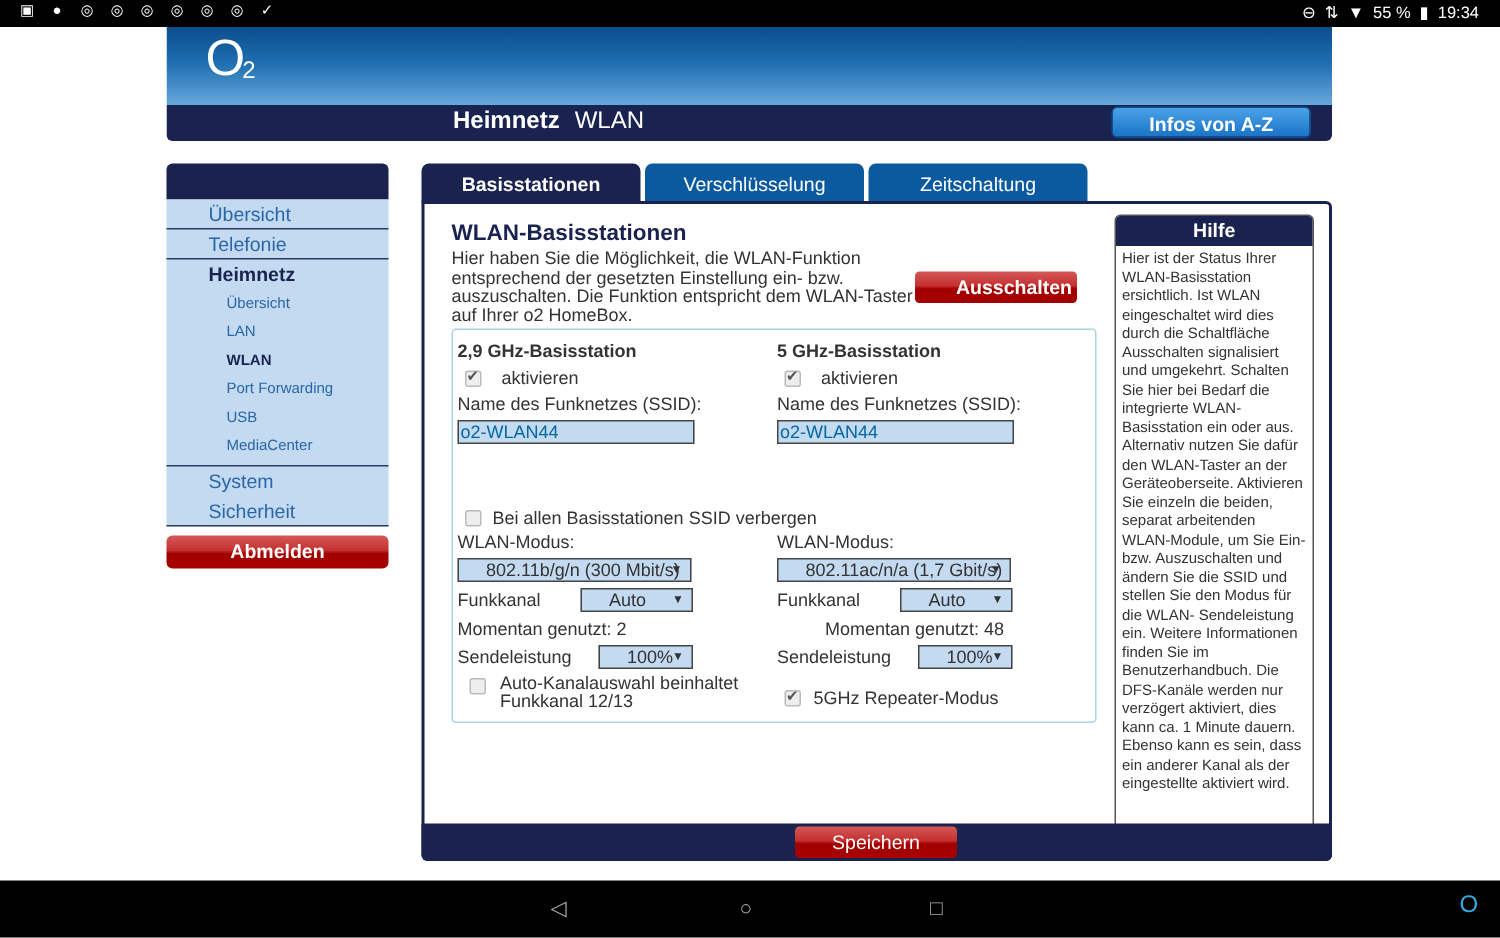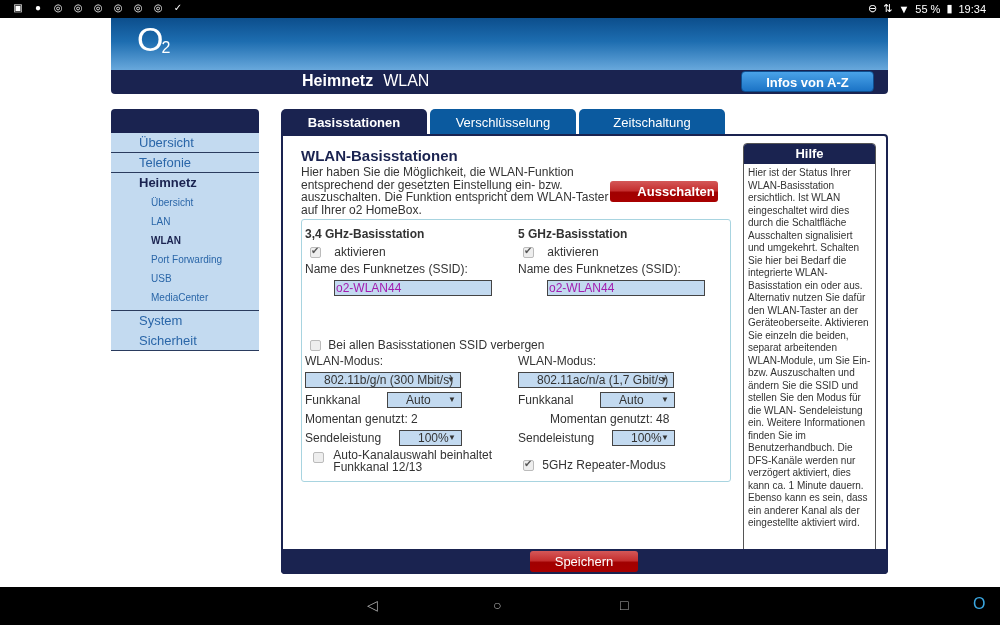--- a/index.html
+++ b/index.html
@@ -42,21 +42,21 @@
   .intro { position: absolute; left: 301px; top: 148px; width: 310px; font-size: 12px; color: #333; line-height: 12.5px; }
   .off-btn { position: absolute; left: 610px; top: 163px; width: 108px; height: 21px; line-height: 21px; text-align: center; color: #fff; font-weight: bold; font-size: 13px; border-radius: 3px; background: linear-gradient(#d45858 0%, #c53030 45%, #a10000 55%, #a80000 100%); padding-left: 24px; }
 
   .config-box { position: absolute; left: 301px; top: 201px; width: 430px; height: 263px; border: 1px solid #a8d4e0; border-radius: 3px; }
   .col { position: absolute; top: 0; width: 200px; font-size: 12px; color: #333; }
   .col.c1 { left: 3px; } .col.c2 { left: 216px; }
   .col h4 { position: absolute; top: 7px; left: 0; font-size: 12px; font-weight: bold; color: #333; white-space: nowrap; }
   .cb { display: inline-block; width: 11px; height: 11px; border: 1px solid #bbb; border-radius: 2px; background: #eee; position: relative; vertical-align: middle; }
   .cb.checked::after { content: "\2714"; position: absolute; left: 0px; top: -3px; font-size: 10px; color: #555; }
   .row-abs { position: absolute; left: 0; white-space: nowrap; }
-  .textin { position: absolute; width: 158px; height: 16px; border: 1px solid #444; background: #c3daf0; font-size: 12px; line-height: 14px; padding-left: 1px; color: #a21caf; margin-left: 29px; }
+  .textin { position: absolute; width: 158px; height: 16px; border: 1px solid #444; background: #c3daf0; font-size: 12px; line-height: 14px; padding-left: 1px; color: #0369a1; }
   .sel { position: absolute; height: 16px; border: 1px solid #444; background: #c3daf0; font-size: 12px; line-height: 14px; padding-left: 18px; color: #333; }
   .sel .arr { position: absolute; right: 5px; top: 0; font-size: 8px; }
 
   .help { position: absolute; left: 743px; top: 125px; width: 133px; height: 410px; border: 1px solid #555; border-radius: 4px; }
   .help .hd { height: 20px; line-height: 20px; background: #1a2350; color: #fff; font-weight: bold; text-align: center; font-size: 13px; border-radius: 3px 3px 0 0; }
   .help .bd { padding: 3px 4px; font-size: 10px; line-height: 12.5px; color: #333; }
 
   .navbar { position: absolute; left: 0; top: 587px; width: 1000px; height: 38px; background: #000; }
   .navbar .btn { position: absolute; top: 10px; color: #aaa; font-size: 14px; }
 </style>
@@ -107,38 +107,39 @@
         <div class="nav-sub">Übersicht</div>
         <div class="nav-sub">LAN</div>
         <div class="nav-sub active">WLAN</div>
         <div class="nav-sub">Port Forwarding</div>
         <div class="nav-sub">USB</div>
         <div class="nav-sub">MediaCenter</div>
       </div>
       <div class="nav-main" style="border-bottom:none;">System</div>
       <div class="nav-main">Sicherheit</div>
     </div>
+    <div class="logout">Abmelden</div>
   </div>
 
   <div class="tabs">
     <div class="tab active">Basisstationen</div>
     <div class="tab">Verschlüsselung</div>
     <div class="tab">Zeitschaltung</div>
   </div>
 
   <div class="panel"></div>
 
   <div class="section-title">WLAN-Basisstationen</div>
   <div class="intro">Hier haben Sie die Möglichkeit, die WLAN-Funktion entsprechend der gesetzten Einstellung ein- bzw. auszuschalten. Die Funktion entspricht dem WLAN-Taster auf Ihrer o2 HomeBox.</div>
   <div class="off-btn">Ausschalten</div>
 
   <div class="config-box">
 
     <div class="col c1">
-      <h4>3,4 GHz-Basisstation</h4>
+      <h4>2,9 GHz-Basisstation</h4>
       <div class="row-abs" style="top:25px; left:5px;">
         <span class="cb checked"></span>
         <span style="margin-left:10px;">aktivieren</span>
       </div>
       <div class="row-abs" style="top:42px;">Name des Funknetzes (SSID):</div>
       <div class="textin" style="top:60px; left:0;">o2-WLAN44</div>
       <div class="row-abs" style="top:134px;">WLAN-Modus:</div>
       <div class="sel" style="top:152px; left:0; width:156px;"><span>802.11b/g/n (300 Mbit/s)</span><span class="arr">▼</span></div>
       <div class="row-abs" style="top:173px;">Funkkanal</div>
       <div class="sel" style="top:172px; left:82px; width:75px;"><span>Auto</span><span class="arr">▼</span></div>

